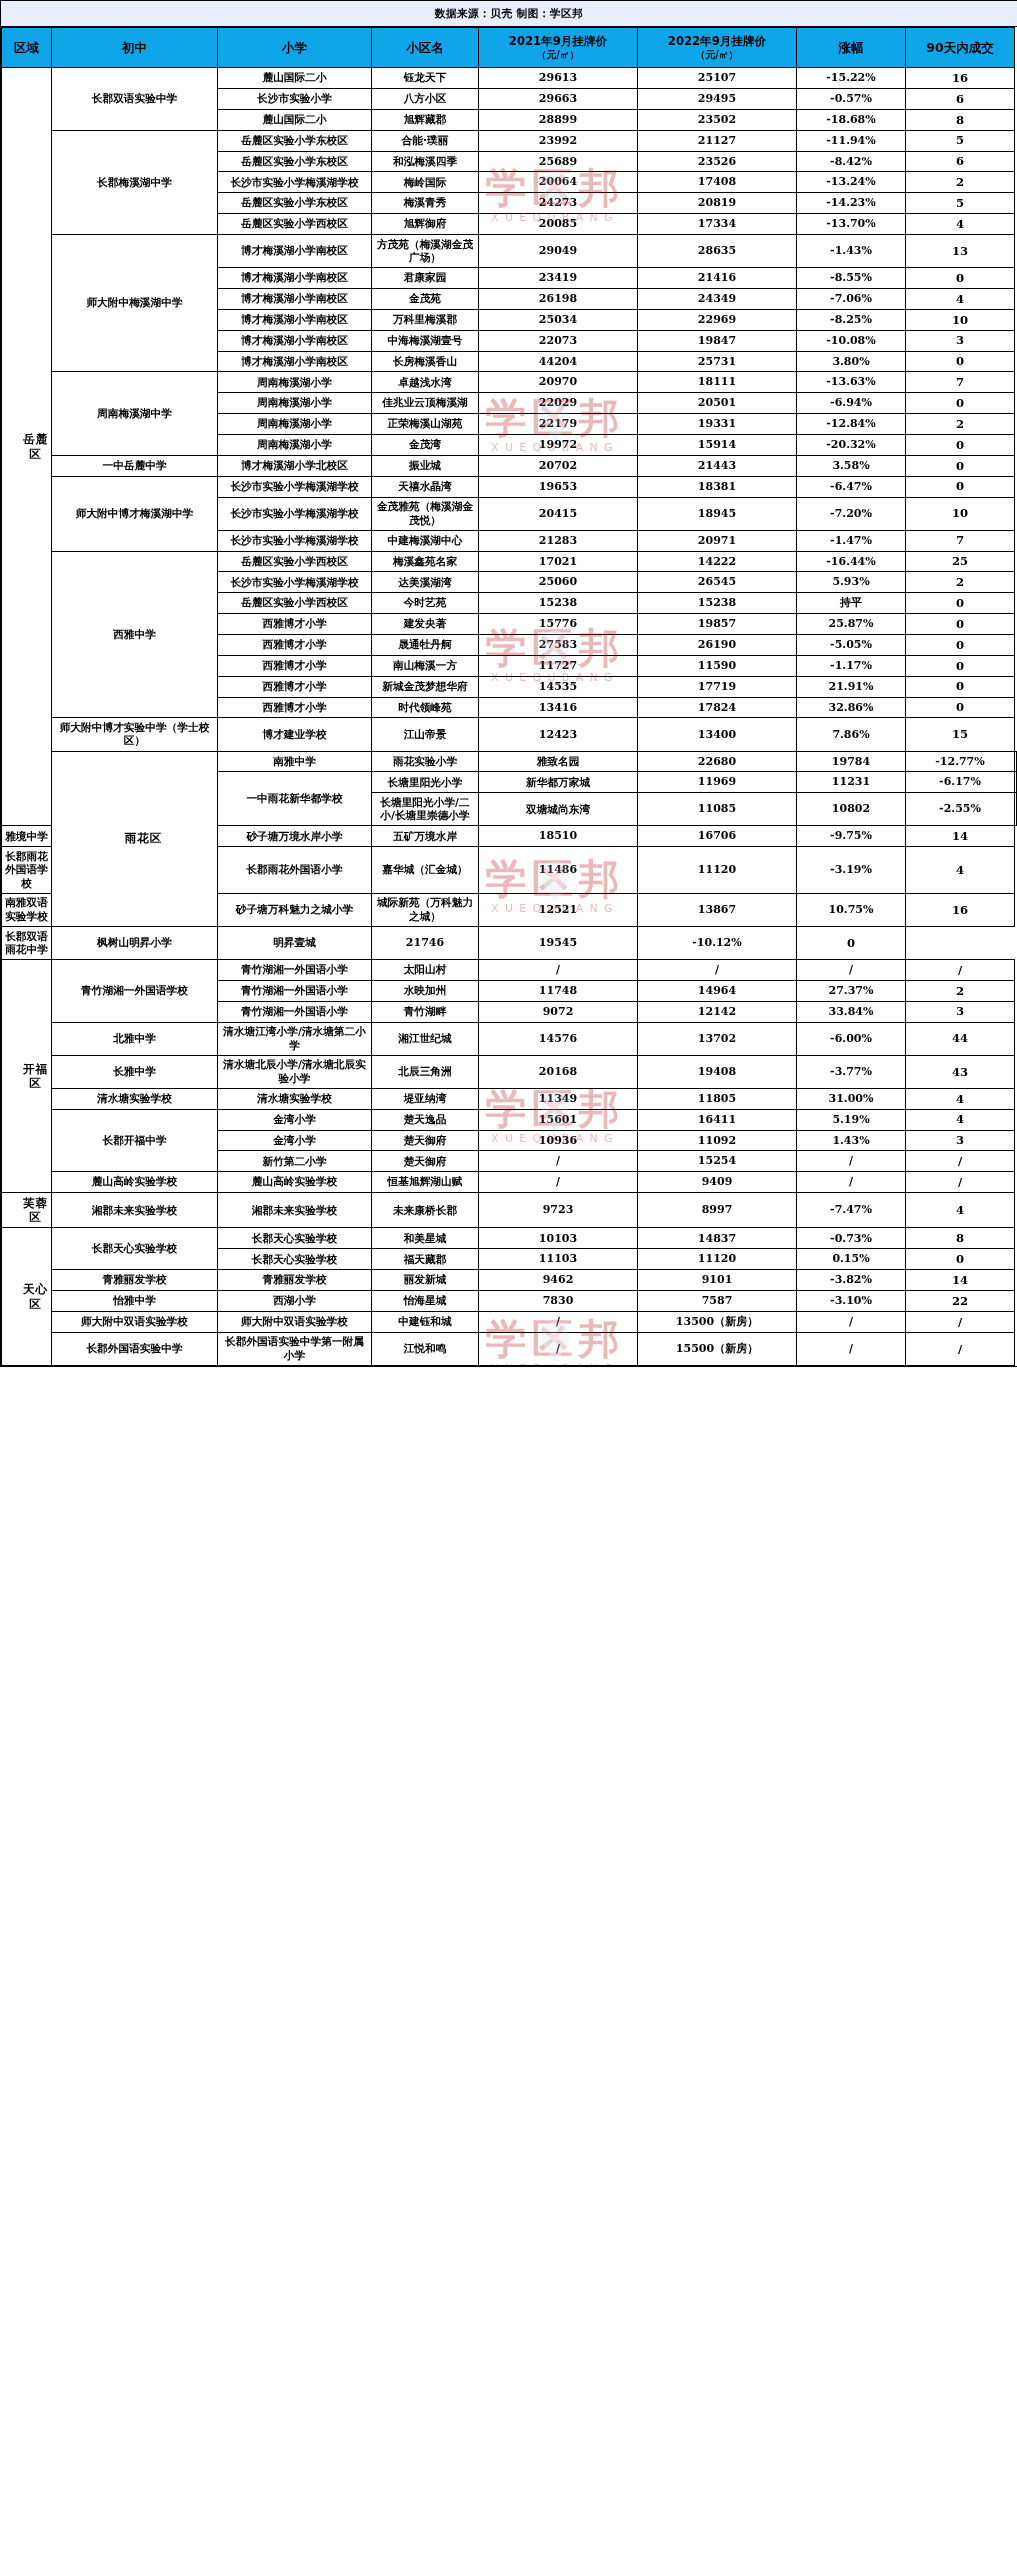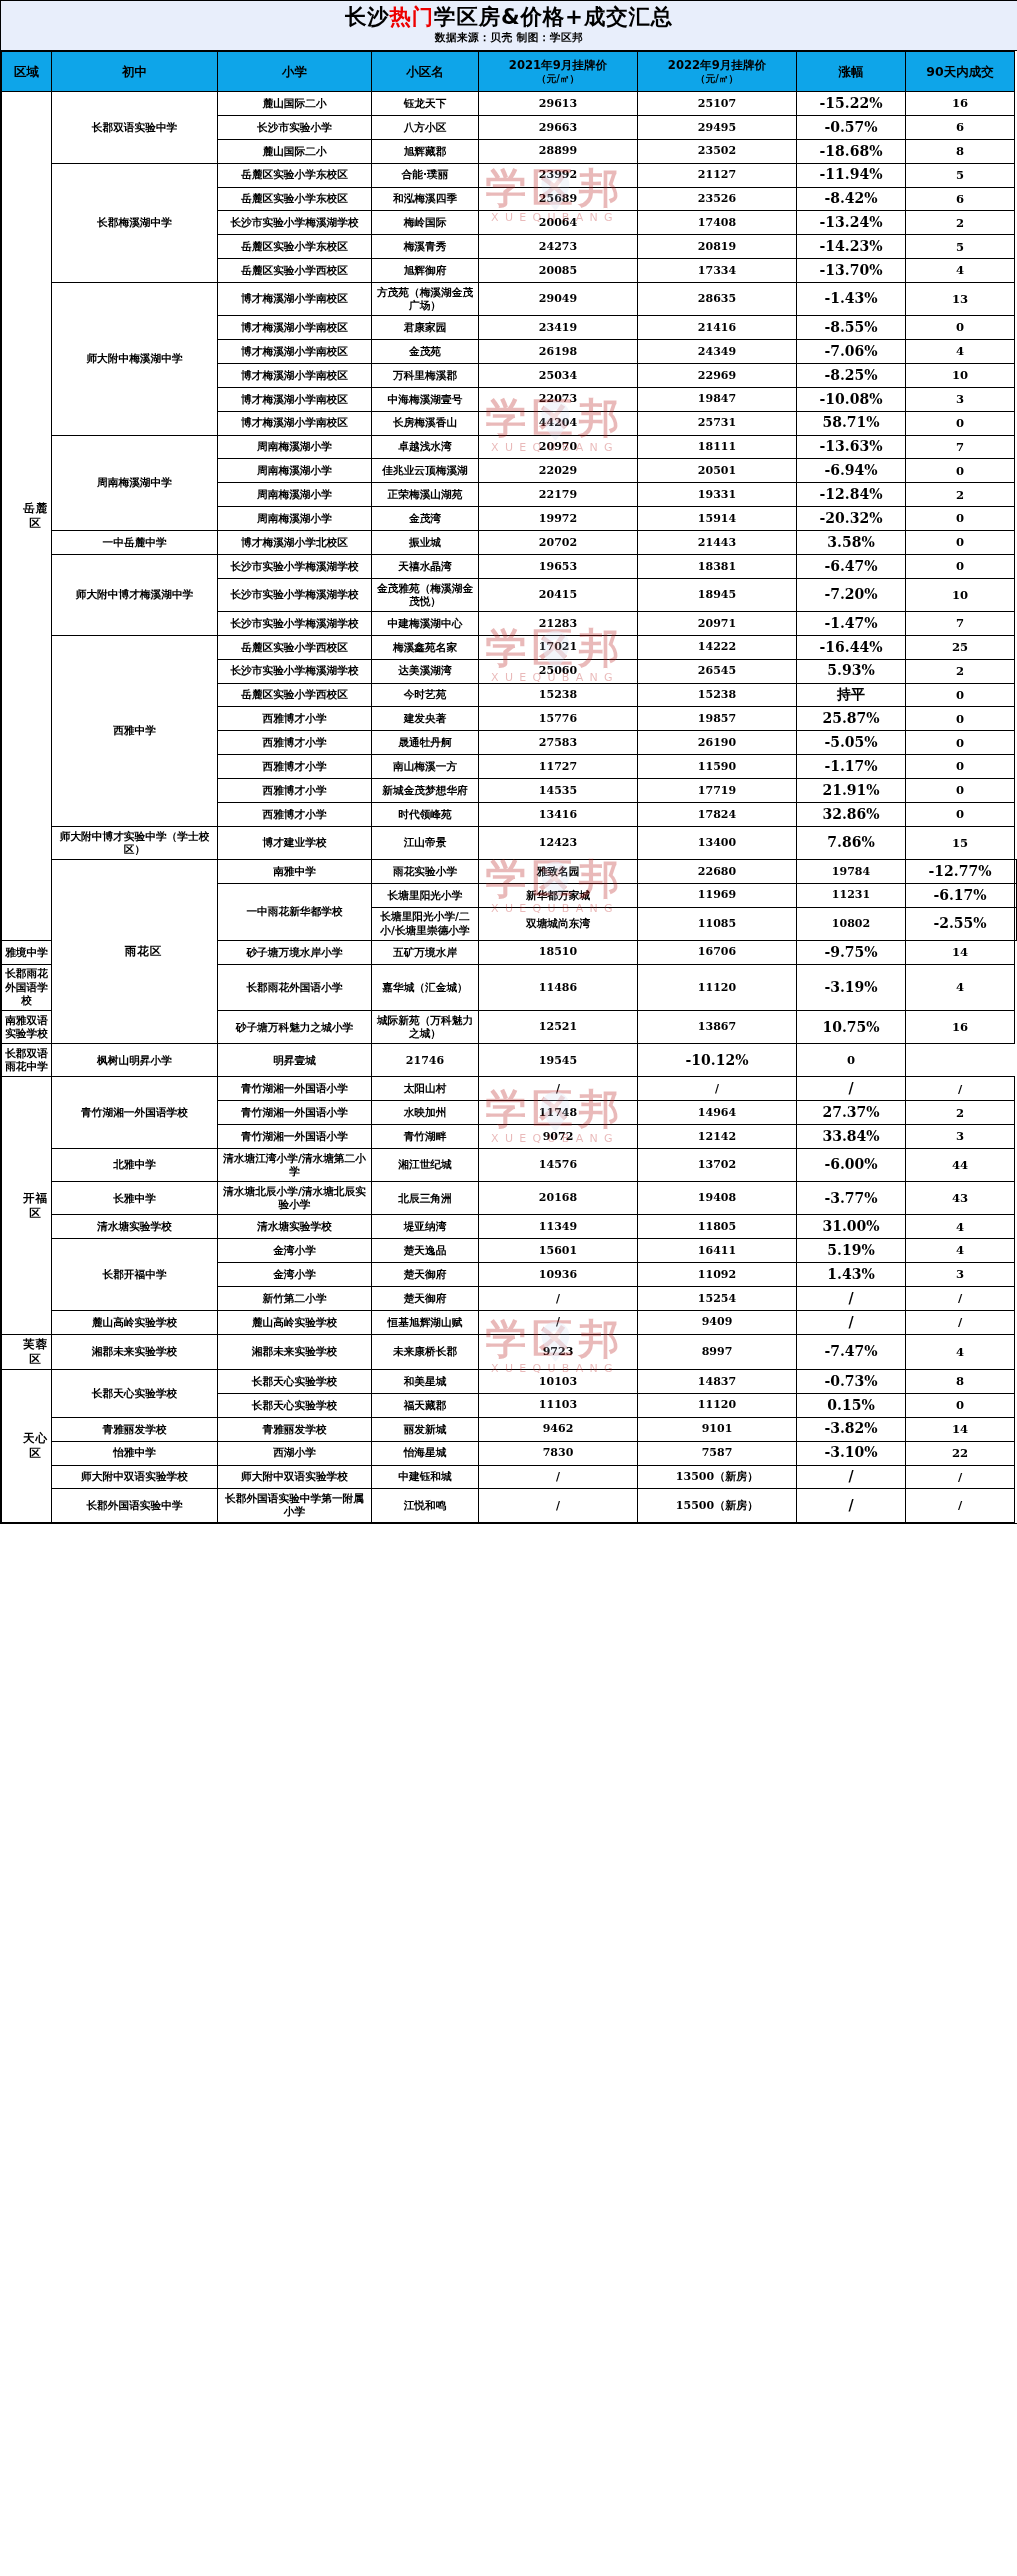--- a/index.html
+++ b/index.html
@@ -109,38 +109,37 @@
     font-size: 11.6px;
   }
   thead th .unit { font-size: 9.8px; display:block; font-weight:bold;}
   td.region {
     font-size: 11.6px;
     letter-spacing: 0.9px;
     padding-left: 20px;
   }
   td.mid { font-size: 10.7px; }
   td.num { font-size: 11px; font-family: "DejaVu Serif","Liberation Serif", serif; }
-  td.pct { font-size: 14px; font-family: "DejaVu Serif","Liberation Serif", serif; }
+  td.pct { font-size: 11px; font-family: "DejaVu Serif","Liberation Serif", serif; }
   td.deal { font-size: 11.6px; font-family: "DejaVu Serif","Liberation Serif", serif; }
   col.c-region { width: 50px; }
   col.c-mid    { width: 166px; }
   col.c-pri    { width: 154px; }
   col.c-com    { width: 107px; }
   col.c-p21    { width: 159px; }
   col.c-p22    { width: 159px; }
   col.c-chg    { width: 109px; }
   col.c-deal   { width: 109px; }
 </style>
 </head>
 <body>
 
 <div id="page">
 
   <div class="banner">
-    <div class="banner-title"><span>长沙</span><span class="hot">热门</span><span>学区房&amp;价格+成交汇总</span></div>
     <div class="banner-sub">数据来源：贝壳 制图：学区邦</div>
   </div>
 
   <table>
     <colgroup>
       <col class="c-region">
         <col class="c-mid">
         <col class="c-pri">
         <col class="c-com">
       <col class="c-p21">
@@ -273,21 +272,21 @@
           <td class="num">22073</td>
           <td class="num">19847</td>
           <td class="pct">-10.08%</td>
           <td class="deal">3</td>
         </tr>
         <tr>
           <td class="mid">博才梅溪湖小学南校区</td>
           <td class="mid">长房梅溪香山</td>
           <td class="num">44204</td>
           <td class="num">25731</td>
-          <td class="pct">58.71%</td>
+          <td class="pct">3.80%</td>
           <td class="deal">0</td>
         </tr>
         <tr>
           <td class="mid" rowspan="4">周南梅溪湖中学</td>
           <td class="mid">周南梅溪湖小学</td>
           <td class="mid">卓越浅水湾</td>
           <td class="num">20970</td>
           <td class="num">18111</td>
           <td class="pct">-13.63%</td>
           <td class="deal">7</td>

